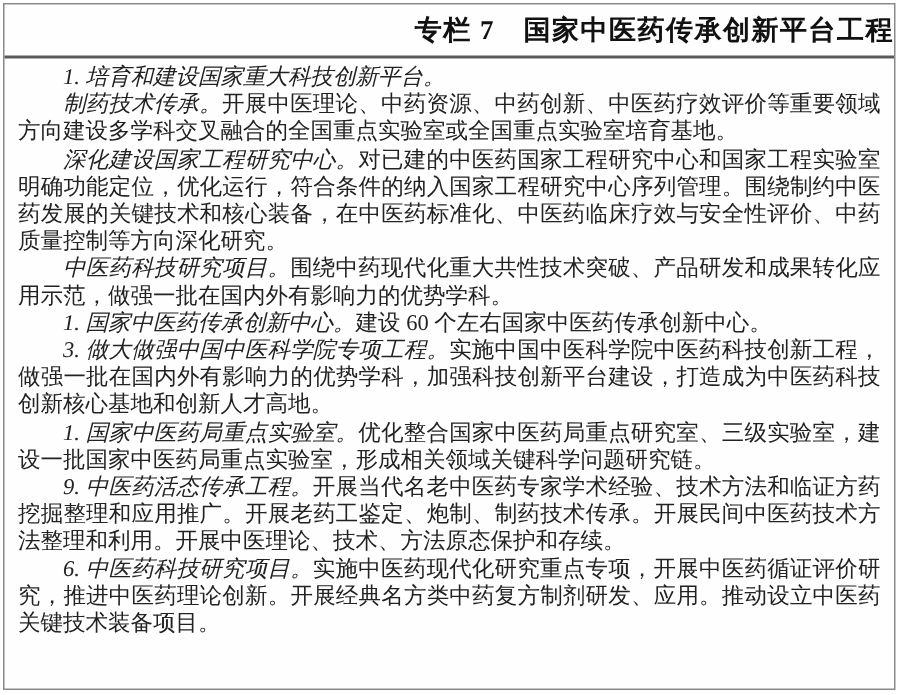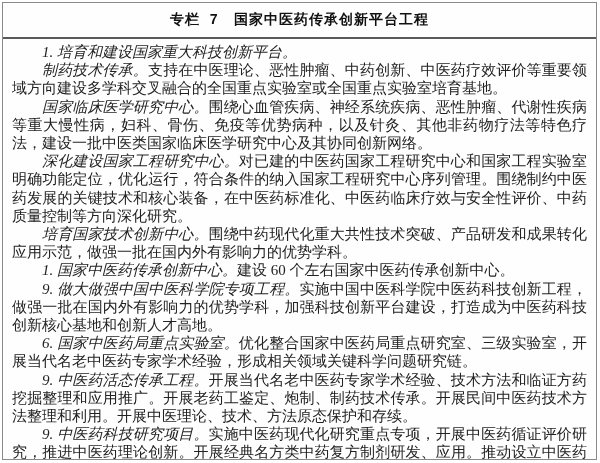--- a/index.html
+++ b/index.html
@@ -19,24 +19,24 @@
     box-sizing: border-box;
     display: flex;
     flex-direction: column;
     background: #fefefe;
   }
   .title-bar {
     flex: 0 0 34px;
     border-bottom: 2px solid #5a5a5a;
     display: flex;
     align-items: center;
-    justify-content: center;
-    font-family: Liberation Mono, monospace;
+    justify-content: flex-end;
+    font-family: Liberation Serif, serif;
     font-weight: bold;
-    font-size: 14px;
+    font-size: 18px;
     letter-spacing: 1px;
     color: #111111;
   }
   .body-text {
     flex: 1;
     padding: 4px 9px 4px 9px;
     font-size: 15px;
     line-height: 18.2px;
     text-align: justify;
     overflow: hidden;
@@ -52,24 +52,23 @@
 </head>
 <body>
 
 <div class="page">
   <div class="panel">
     <div class="title-bar">
       <span>专栏 7　国家中医药传承创新平台工程</span>
     </div>
     <div class="body-text">
       <p><span class="lead">1. 培育和建设国家重大科技创新平台。</span><span></span></p>
-      <p><span class="lead">制药技术传承。</span><span>支持在中医理论、恶性肿瘤、中药创新、中医药疗效评价等重要领域方向建设多学科交叉融合的全国重点实验室或全国重点实验室培育基地。</span></p>
-      <p><span class="lead">国家临床医学研究中心。</span><span>围绕心血管疾病、神经系统疾病、恶性肿瘤、代谢性疾病等重大慢性病，妇科、骨伤、免疫等优势病种，以及针灸、其他非药物疗法等特色疗法，建设一批中医类国家临床医学研究中心及其协同创新网络。</span></p>
+      <p><span class="lead">制药技术传承。</span><span>开展中医理论、中药资源、中药创新、中医药疗效评价等重要领域方向建设多学科交叉融合的全国重点实验室或全国重点实验室培育基地。</span></p>
       <p><span class="lead">深化建设国家工程研究中心。</span><span>对已建的中医药国家工程研究中心和国家工程实验室明确功能定位，优化运行，符合条件的纳入国家工程研究中心序列管理。围绕制约中医药发展的关键技术和核心装备，在中医药标准化、中医药临床疗效与安全性评价、中药质量控制等方向深化研究。</span></p>
-      <p><span class="lead">培育国家技术创新中心。</span><span>围绕中药现代化重大共性技术突破、产品研发和成果转化应用示范，做强一批在国内外有影响力的优势学科。</span></p>
+      <p><span class="lead">中医药科技研究项目。</span><span>围绕中药现代化重大共性技术突破、产品研发和成果转化应用示范，做强一批在国内外有影响力的优势学科。</span></p>
       <p><span class="lead">1. 国家中医药传承创新中心。</span><span>建设 60 个左右国家中医药传承创新中心。</span></p>
-      <p><span class="lead">9. 做大做强中国中医科学院专项工程。</span><span>实施中国中医科学院中医药科技创新工程，做强一批在国内外有影响力的优势学科，加强科技创新平台建设，打造成为中医药科技创新核心基地和创新人才高地。</span></p>
-      <p><span class="lead">6. 国家中医药局重点实验室。</span><span>优化整合国家中医药局重点研究室、三级实验室，开展当代名老中医药专家学术经验，形成相关领域关键科学问题研究链。</span></p>
+      <p><span class="lead">3. 做大做强中国中医科学院专项工程。</span><span>实施中国中医科学院中医药科技创新工程，做强一批在国内外有影响力的优势学科，加强科技创新平台建设，打造成为中医药科技创新核心基地和创新人才高地。</span></p>
+      <p><span class="lead">1. 国家中医药局重点实验室。</span><span>优化整合国家中医药局重点研究室、三级实验室，建设一批国家中医药局重点实验室，形成相关领域关键科学问题研究链。</span></p>
       <p><span class="lead">9. 中医药活态传承工程。</span><span>开展当代名老中医药专家学术经验、技术方法和临证方药挖掘整理和应用推广。开展老药工鉴定、炮制、制药技术传承。开展民间中医药技术方法整理和利用。开展中医理论、技术、方法原态保护和存续。</span></p>
-      <p><span class="lead">9. 中医药科技研究项目。</span><span>实施中医药现代化研究重点专项，开展中医药循证评价研究，推进中医药理论创新。开展经典名方类中药复方制剂研发、应用。推动设立中医药关键技术装备项目。</span></p>
+      <p><span class="lead">6. 中医药科技研究项目。</span><span>实施中医药现代化研究重点专项，开展中医药循证评价研究，推进中医药理论创新。开展经典名方类中药复方制剂研发、应用。推动设立中医药关键技术装备项目。</span></p>
     </div>
   </div>
 </div>
 
 </body></html>

